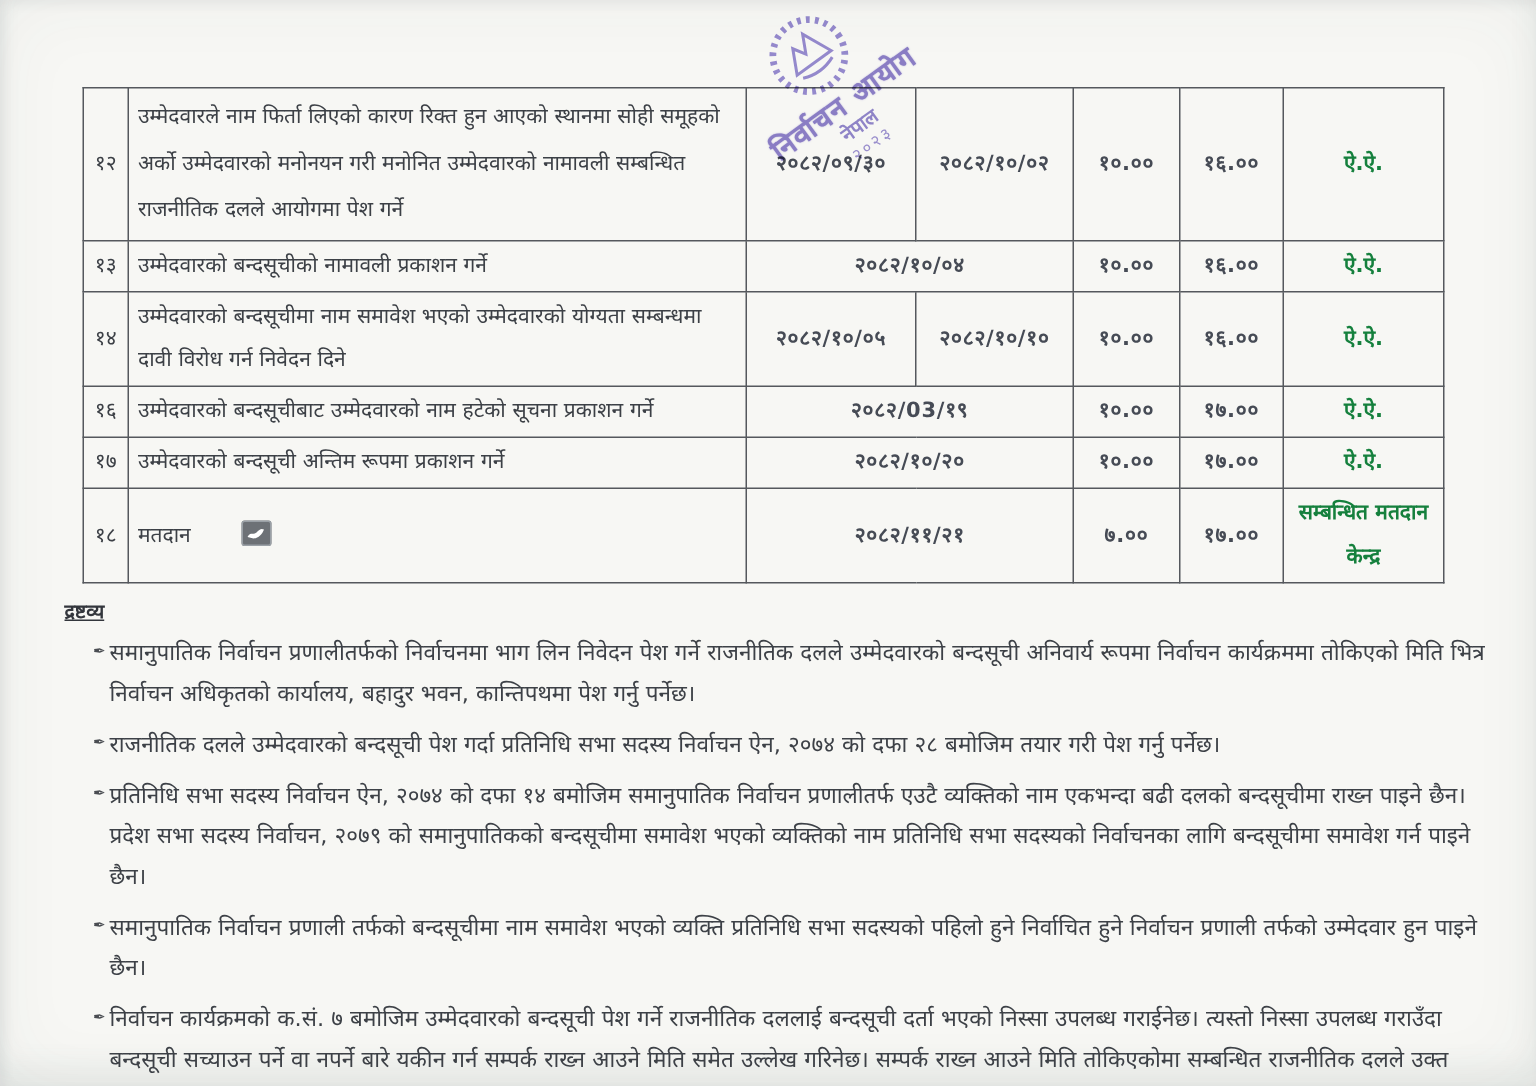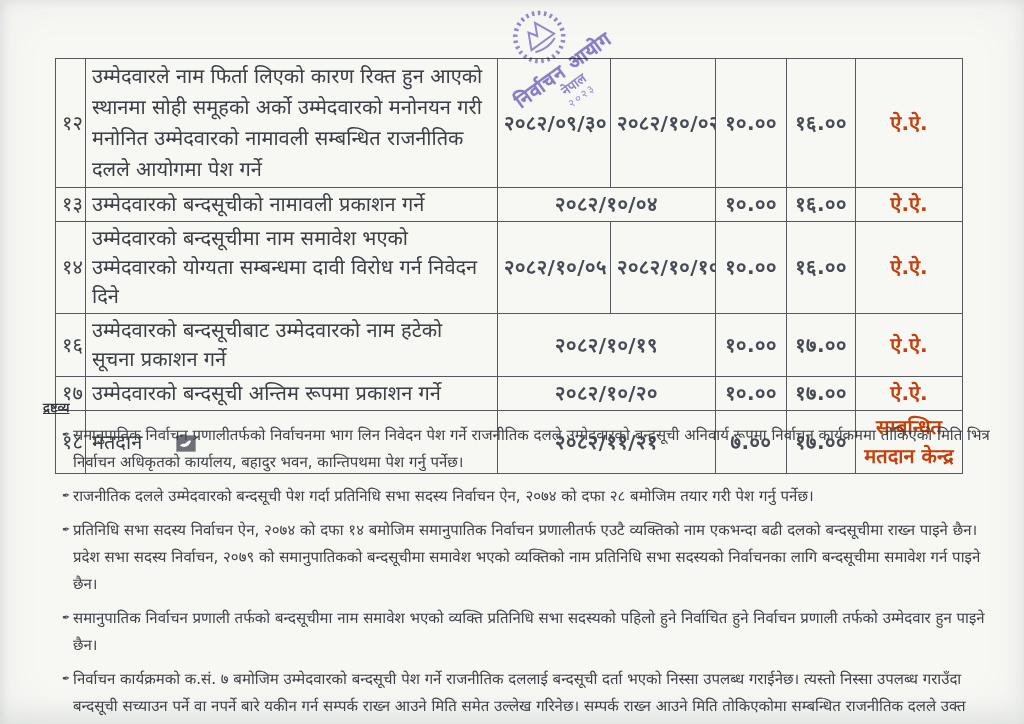--- a/index.html
+++ b/index.html
@@ -17,29 +17,29 @@
   
   table.sched{
     position:absolute;left:55px;top:58px;
     border-collapse:collapse;table-layout:fixed;
     width:907px;
     color:#3c4046;
   }
   table.sched td{
     border:1.4px solid #55585d;
     vertical-align:middle;
-    font-size:20px;
+    font-size:14px;
     line-height:29px;
     padding:2px 6px;
     overflow:hidden;
   }
   td.sn{text-align:center;padding:2px 2px;margin-left:24px;}
   td.activity{text-align:left;padding-left:9px;}
   td.date,td.time,td.venue{text-align:center;letter-spacing:.5px;color:#464b55;font-weight:bold;}
-  td.venue{letter-spacing:0;color:#c2410c;line-height:24px;padding:2px 4px;}
+  td.venue{letter-spacing:0;color:#15803d;line-height:24px;padding:2px 4px;}
   tr.r12{height:102px} tr.r13{height:26px} tr.r14{height:50px}
   tr.r15{height:52px} tr.r16{height:25px} tr.r17{height:26px} tr.r18{height:56px}
   tr.r12 td.activity{line-height:31px;}
   .vote-icon{
     display:inline-block;width:20px;height:17px;vertical-align:-3px;
     background:#6d7176;border-radius:2px;margin-left:34px;
     position:relative;box-shadow:0 0 0 1px #9aa0a6 inset;
   }
   .vote-icon svg{position:absolute;left:3px;top:3px;}
   
@@ -118,21 +118,21 @@
         <td class="activity">उम्मेदवारको बन्दसूचीमा नाम समावेश भएको उम्मेदवारको योग्यता सम्बन्धमा दावी विरोध गर्न निवेदन दिने</td>
         <td class="date">२०८२/१०/०५</td>
         <td class="date">२०८२/१०/१०</td>
         <td class="time">१०.००</td>
         <td class="time">१६.००</td>
         <td class="venue">ऐ.ऐ.</td>
       </tr>
       <tr class="r16">
         <td class="sn">१६</td>
         <td class="activity">उम्मेदवारको बन्दसूचीबाट उम्मेदवारको नाम हटेको सूचना प्रकाशन गर्ने</td>
-        <td class="date" colspan="2">२०८२/१०/१९</td>
+        <td class="date" colspan="2">२०८२/03/१९</td>
         <td class="time">१०.००</td>
         <td class="time">१७.००</td>
         <td class="venue">ऐ.ऐ.</td>
       </tr>
       <tr class="r17">
         <td class="sn">१७</td>
         <td class="activity">उम्मेदवारको बन्दसूची अन्तिम रूपमा प्रकाशन गर्ने</td>
         <td class="date" colspan="2">२०८२/१०/२०</td>
         <td class="time">१०.००</td>
         <td class="time">१७.००</td>

